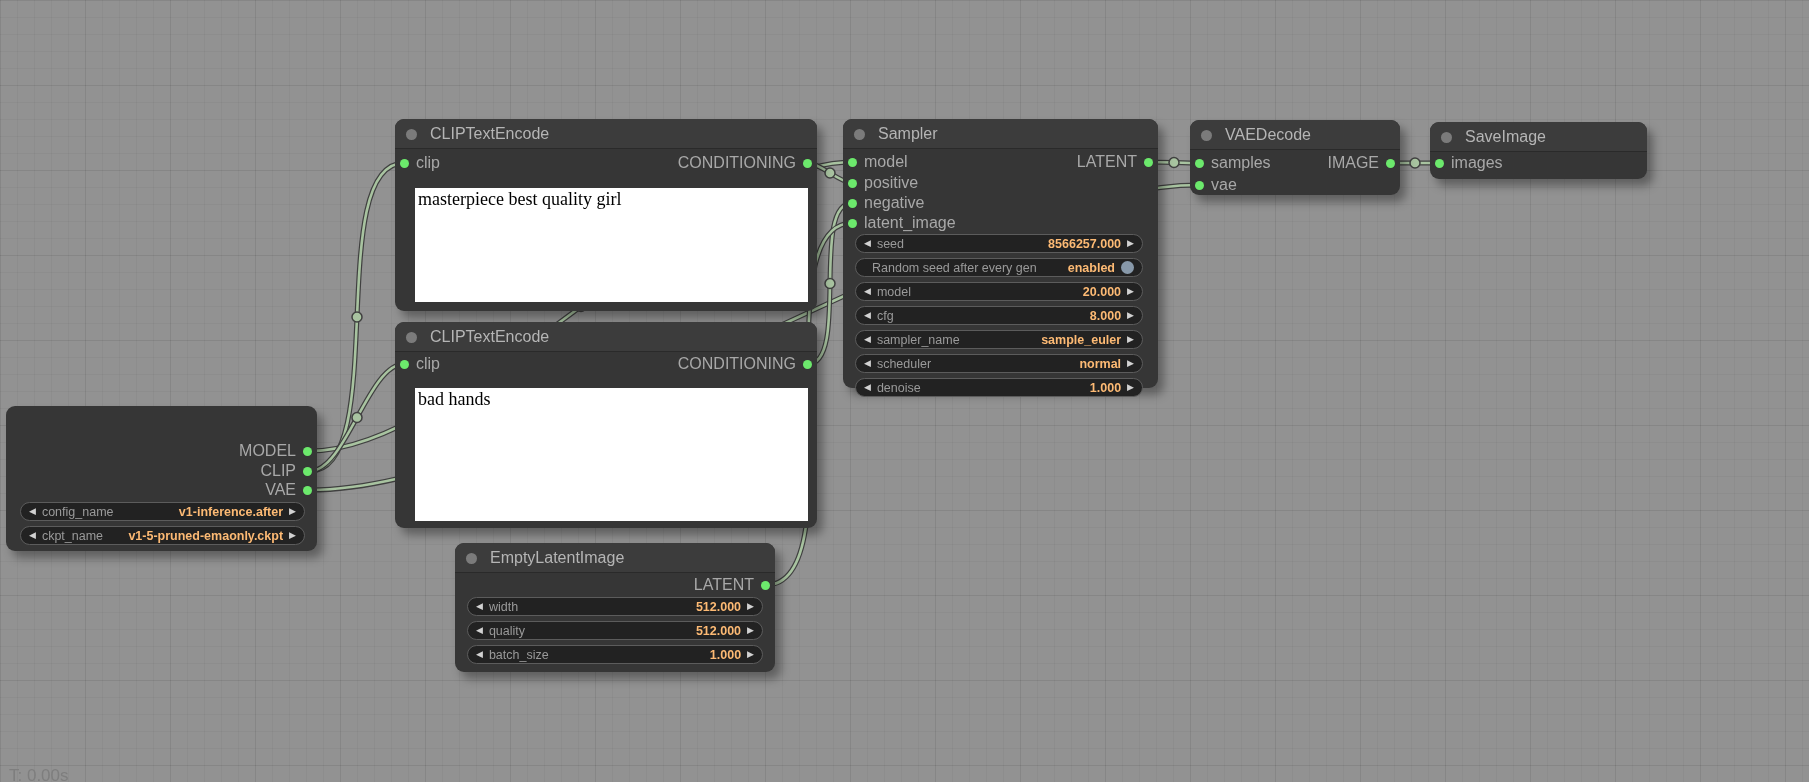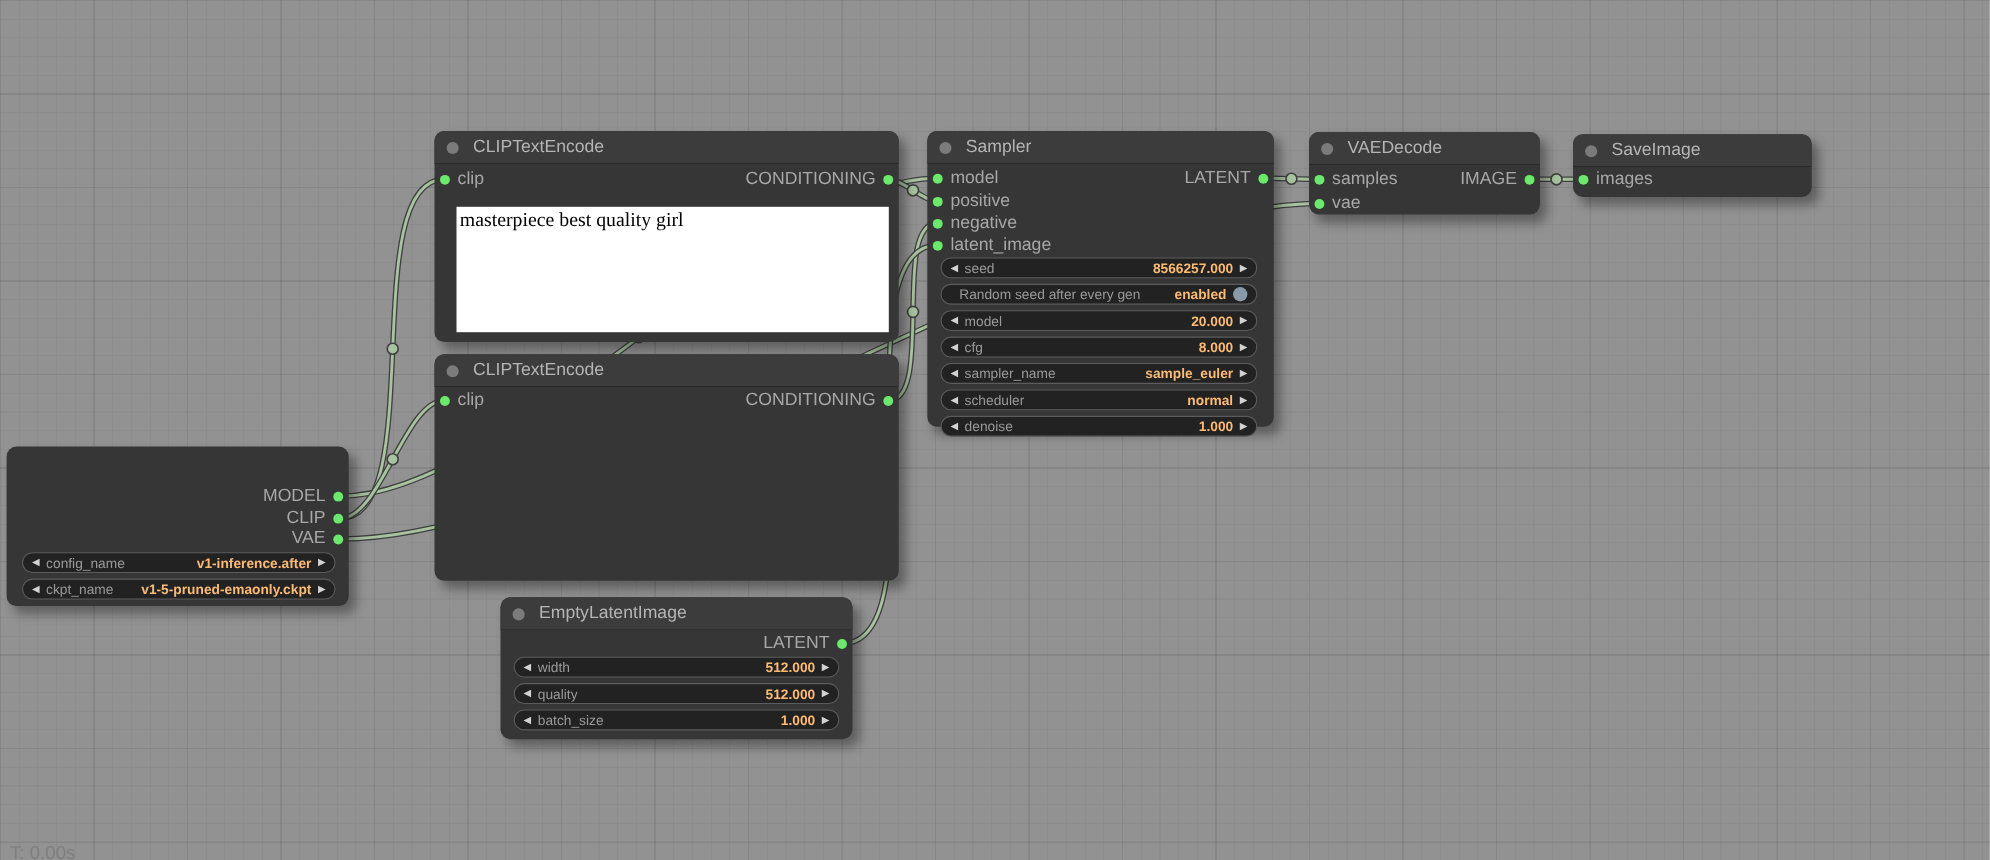--- a/index.html
+++ b/index.html
@@ -120,20 +120,21 @@
     <div class="ntitle">
       <span class="tdot"></span>
       <span>CLIPTextEncode</span>
     </div>
     <div class="slot in" style="top:33px;">
       <span class="sdot"></span><span>clip</span>
     </div>
     <div class="slot out" style="top:33px;">
       <span>CONDITIONING</span><span class="sdot"></span>
     </div>
+    <textarea class="ta" style="left: 20px; top: 66px; width: 393px; height: 133px;">bad hands</textarea>
   </div>
 
   <div class="node" style="left:843px;top:119px;width:315px;height:269px;">
     <div class="ntitle">
       <span class="tdot"></span>
       <span>Sampler</span>
     </div>
     <div class="slot in" style="top:34px;">
       <span class="sdot"></span><span>model</span>
     </div>

